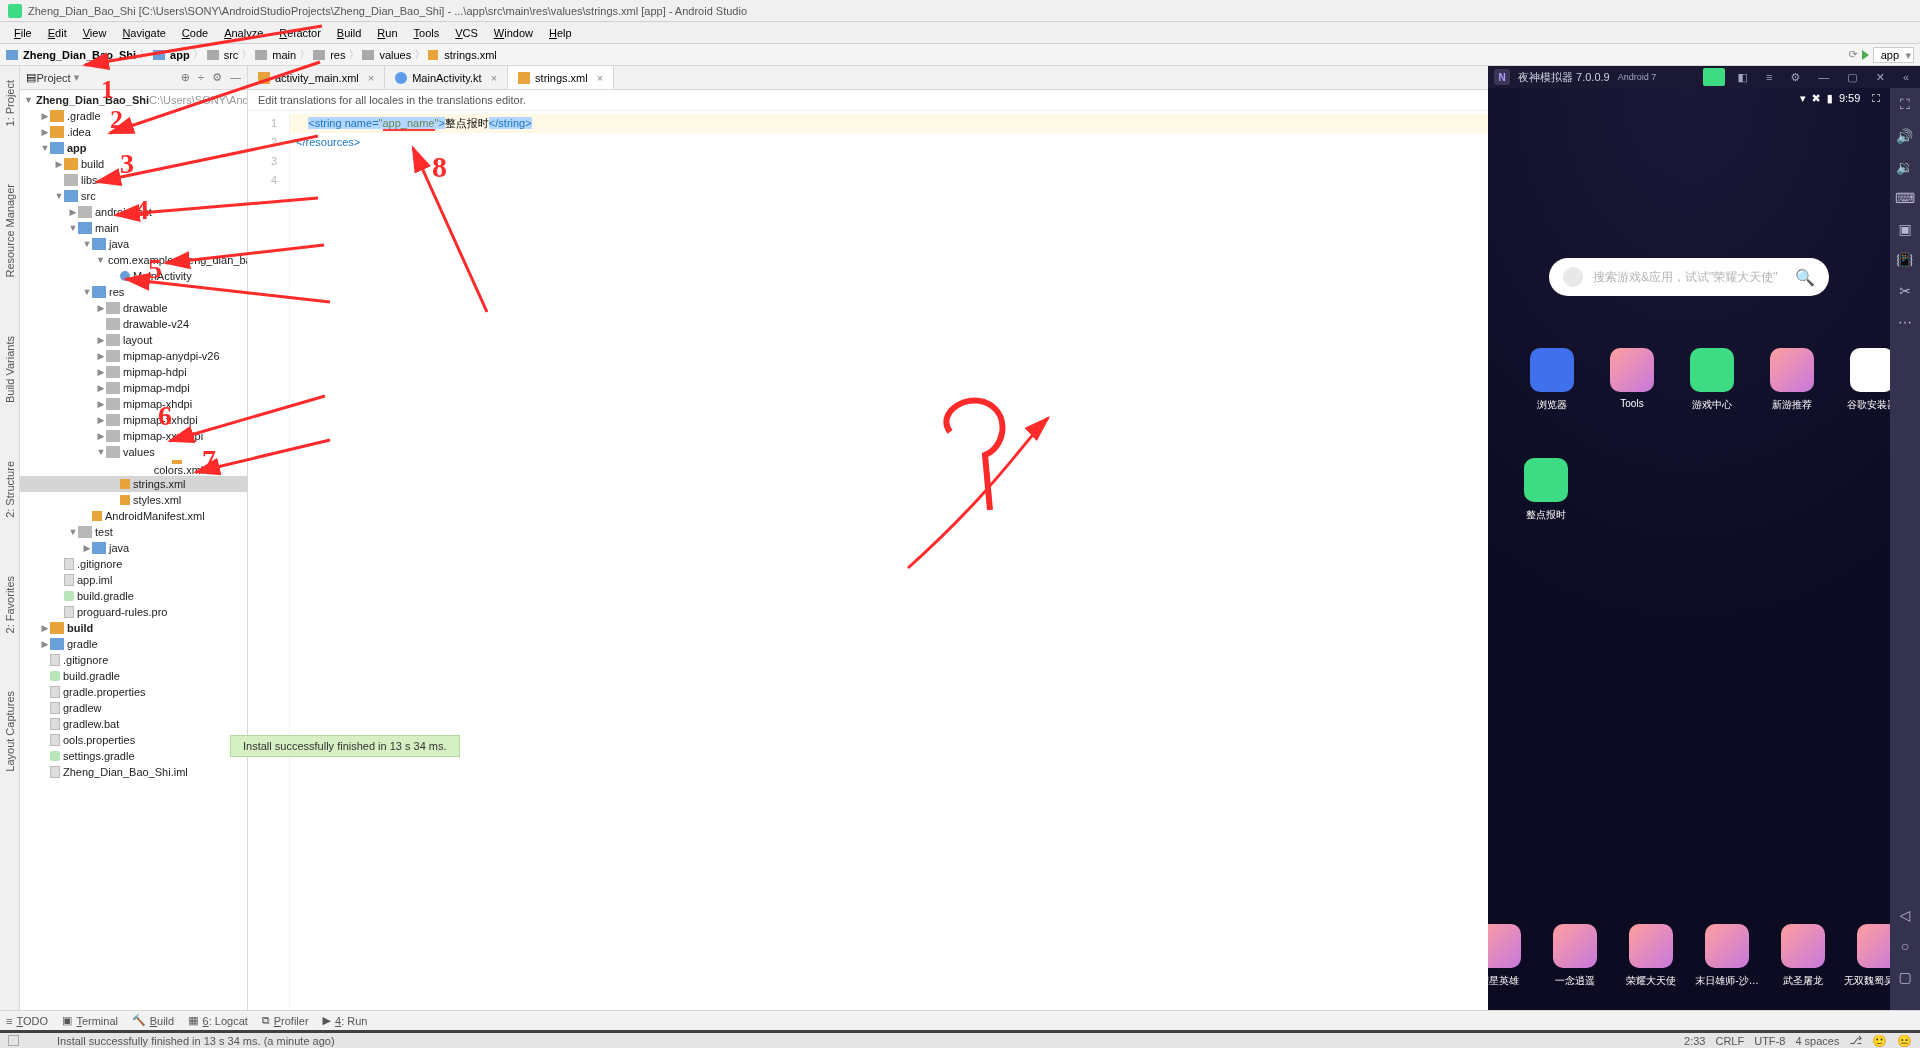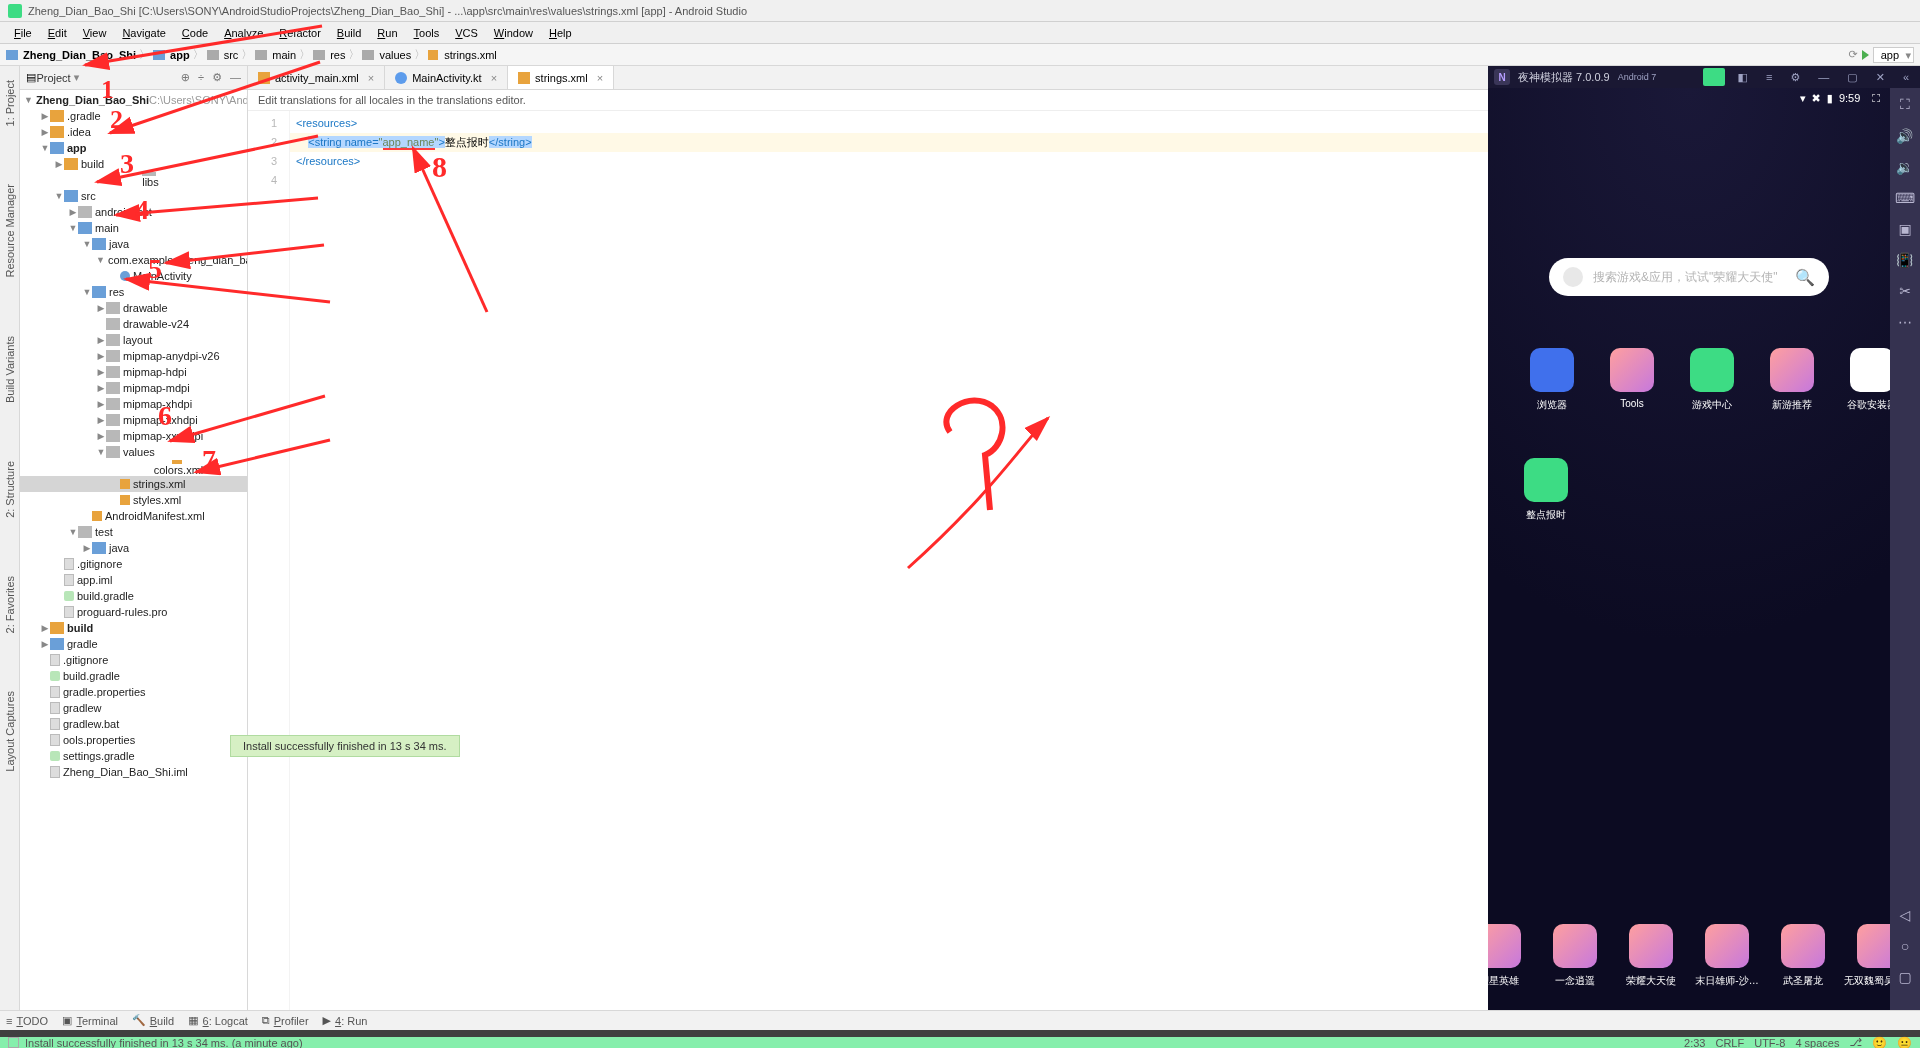--- a/index.html
+++ b/index.html
@@ -85,21 +85,21 @@
 .emu-app .ic.img { background:linear-gradient(135deg,#ff9f9f,#c678dd); }
 .emu-app .ic.green { background:#3ddc84; }
 .emu-app .ic.white { background:#fff; }
 .emu-sidebar { width:30px; background:#353250; display:flex; flex-direction:column; align-items:center; padding-top:8px; gap:15px; color:#b8b6d0; }
 .emu-sidebar span { cursor:pointer; font-size:14px; }
 .emu-wrap { display:flex; flex:1; }
 .bottombar { height:20px; background:#f2f2f2; border-top:1px solid #d8d8d8; display:flex; align-items:center; padding:0 6px; gap:14px; }
 .bottombar .bitem { display:flex;align-items:center;gap:4px;color:#555;cursor:pointer; }
 .bottombar .bitem .u { text-decoration:underline; }
 .toast { position:absolute; left:230px; top:735px; background:#d6f0c4; border:1px solid #b0dba0; padding:4px 12px; color:#333; }
-.statusbar { height:18px; background:#86efac; border-top:7px solid #404040; display:flex; align-items:center; padding:0 8px; color:#555; }
+.statusbar { height:18px; background:#e5e5e5; border-top:3px solid #404040; display:flex; align-items:center; padding:0 8px; color:#555;gap:32px; }
 .statusbar .sq { width:11px;height:11px;border:1px solid #aaa;margin-right:6px; }
 .statusbar .right { margin-left:auto; display:flex; gap:10px; align-items:center; }
 .statusbar .face { font-size:12px; }
 .annot { position:absolute; pointer-events:none; color:#ff2a2a; font-weight:bold; font-family:"Segoe Script","Comic Sans MS",cursive; }
 svg.arrows { position:absolute; top:0; left:0; pointer-events:none; }
 </style>
 </head>
 <body>
 
 <div class="titlebar">
@@ -193,21 +193,21 @@
         <div class="tree-row" style="padding-left: 20px;">
           <span class="arrow">▼</span>
           <span class="icn fld-b"></span>
           <span class="bold">app</span>
         </div>
         <div class="tree-row" style="padding-left: 34px;">
           <span class="arrow">▶</span>
           <span class="icn fld-o"></span>
           <span>build</span>
         </div>
-        <div class="tree-row" style="padding-left: 34px; flex-direction: column;">
+        <div class="tree-row" style="padding-left: 34px;">
           <span class="arrow"></span>
           <span class="icn fld"></span>
           <span>libs</span>
         </div>
         <div class="tree-row" style="padding-left: 34px;">
           <span class="arrow">▼</span>
           <span class="icn fld-b"></span>
           <span>src</span>
         </div>
         <div class="tree-row" style="padding-left: 48px;">
@@ -408,21 +408,20 @@
         <div class="tab active">
           <span class="ticn xml"></span>
           <span>strings.xml</span>
           <span class="xclose">×</span>
         </div>
       </div>
     <div class="banner">Edit translations for all locales in the translations editor.</div>
     <div class="code">
       <div class="gutter">1<br>2<br>3<br>4<br></div>
       <div class="lines">
-        <div class="ln"><span class="t-tag">&lt;resources&gt;</span></div>
         <div class="ln hl">    <span class="sel-bg"><span class="t-tag">&lt;string</span> <span class="t-tag">name</span><span class="t-tag">=</span><span class="t-str">"</span><span class="t-str underline-red">app_name</span><span class="t-str">"</span><span class="t-tag">&gt;</span></span><span class="t-txt">整点报时</span><span class="sel-bg"><span class="t-tag">&lt;/string&gt;</span></span></div>
         <div class="ln"><span class="t-tag">&lt;/resources&gt;</span></div>
         <div class="ln"> </div>
       </div>
     </div>
   </div>
 
   <div class="emulator">
     <div class="emu-titlebar">
       <div class="nox-icn">N</div>

